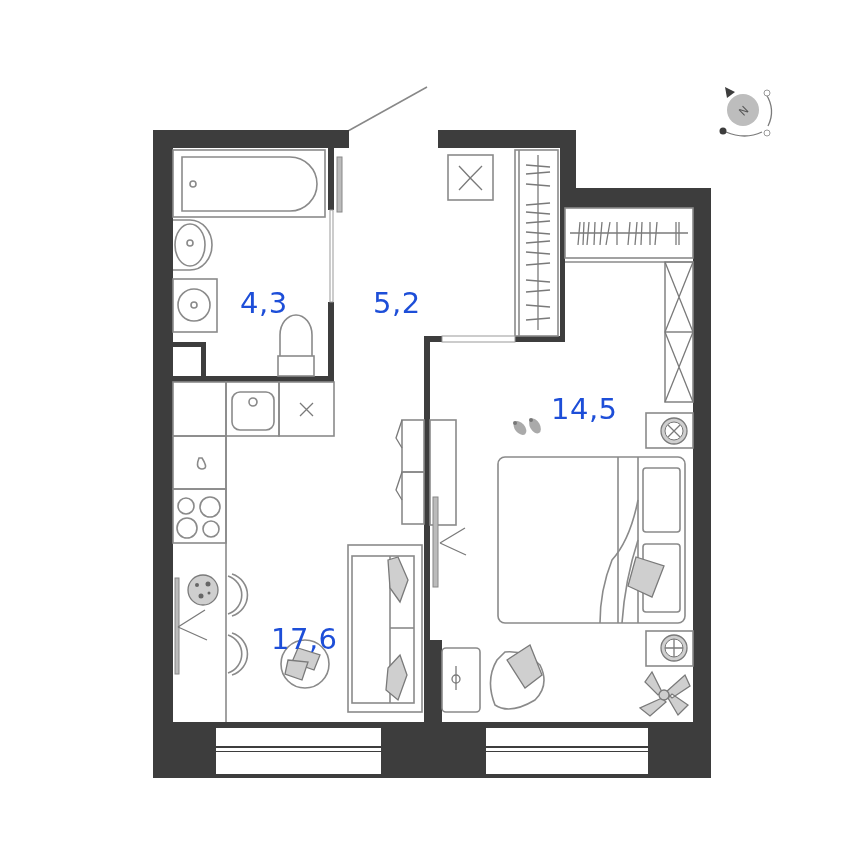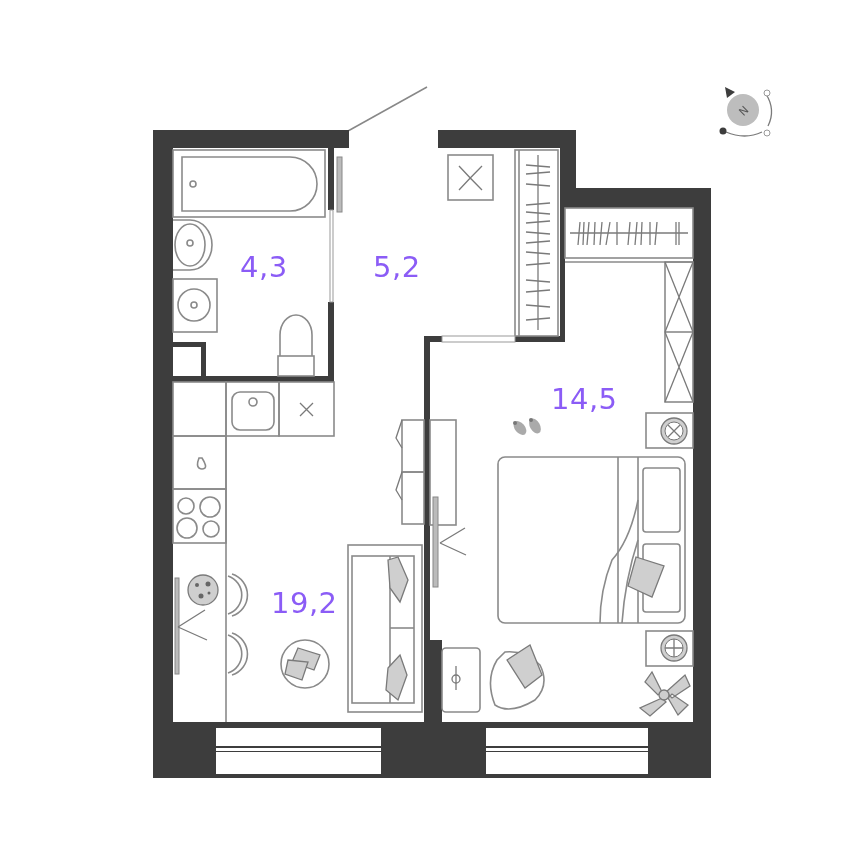--- a/index.html
+++ b/index.html
@@ -2,21 +2,21 @@
 <html><head>
 <meta charset="utf-8">
 <style>
   html,body{margin:0;padding:0;background:#fff;}
   body{width:864px;height:864px;position:relative;overflow:hidden;font-family:"DejaVu Sans",sans-serif;}
   svg{position:absolute;left:0;top:0;}
   .wall{fill:#3d3d3d;}
   .ln{fill:none;stroke:#8a8a8a;stroke-width:1.6;}
   .lnd{fill:none;stroke:#7a7a7a;stroke-width:1.3;}
   .fillg{fill:#cfcfcf;stroke:#7a7a7a;stroke-width:1.3;}
-  .area{position:absolute;font-size:29px;color:#8b5cf6;letter-spacing:0.5px;}
+  .area{position:absolute;font-size:29px;color:#1d4ed8;letter-spacing:0.5px;margin-top:36px;}
 </style>
 </head>
 <body>
 
 <svg width="864" height="864" viewBox="0 0 864 864">
 
   <g>
     <circle cx="743" cy="110" r="16" fill="#bdbdbd"></circle>
     <text x="743" y="115" font-size="11" text-anchor="middle" fill="#555" transform="rotate(-45 743 110)">N</text>
     <polygon points="725,87 735,92 727,98" fill="#3d3d3d"></polygon>
@@ -261,14 +261,14 @@
     <rect class="ln" x="352" y="556" width="62" height="147"></rect>
     <line class="ln" x1="390" y1="556" x2="390" y2="703"></line>
     <line class="ln" x1="390" y1="628" x2="414" y2="628"></line>
     <path class="fillg" d="M388 560 L398 557 L408 580 L400 602 L390 588 Z"></path>
     <path class="fillg" d="M388 668 L400 655 L407 675 L398 700 L386 690 Z"></path>
   </g>
 </svg>
 
 <div class="area" style="left:240px;top:250px;">4,3</div>
 <div class="area" style="left:373px;top:250px;">5,2</div>
-<div class="area" style="left:271px;top:586px;">19,2</div>
-<div class="area" style="left:551px;top:382px;">14,5</div>
+<div class="area" style="left:271px;top:586px;">17,6</div>
+<div class="area" style="left:551px;top:356px;">14,5</div>
 
 </body></html>

